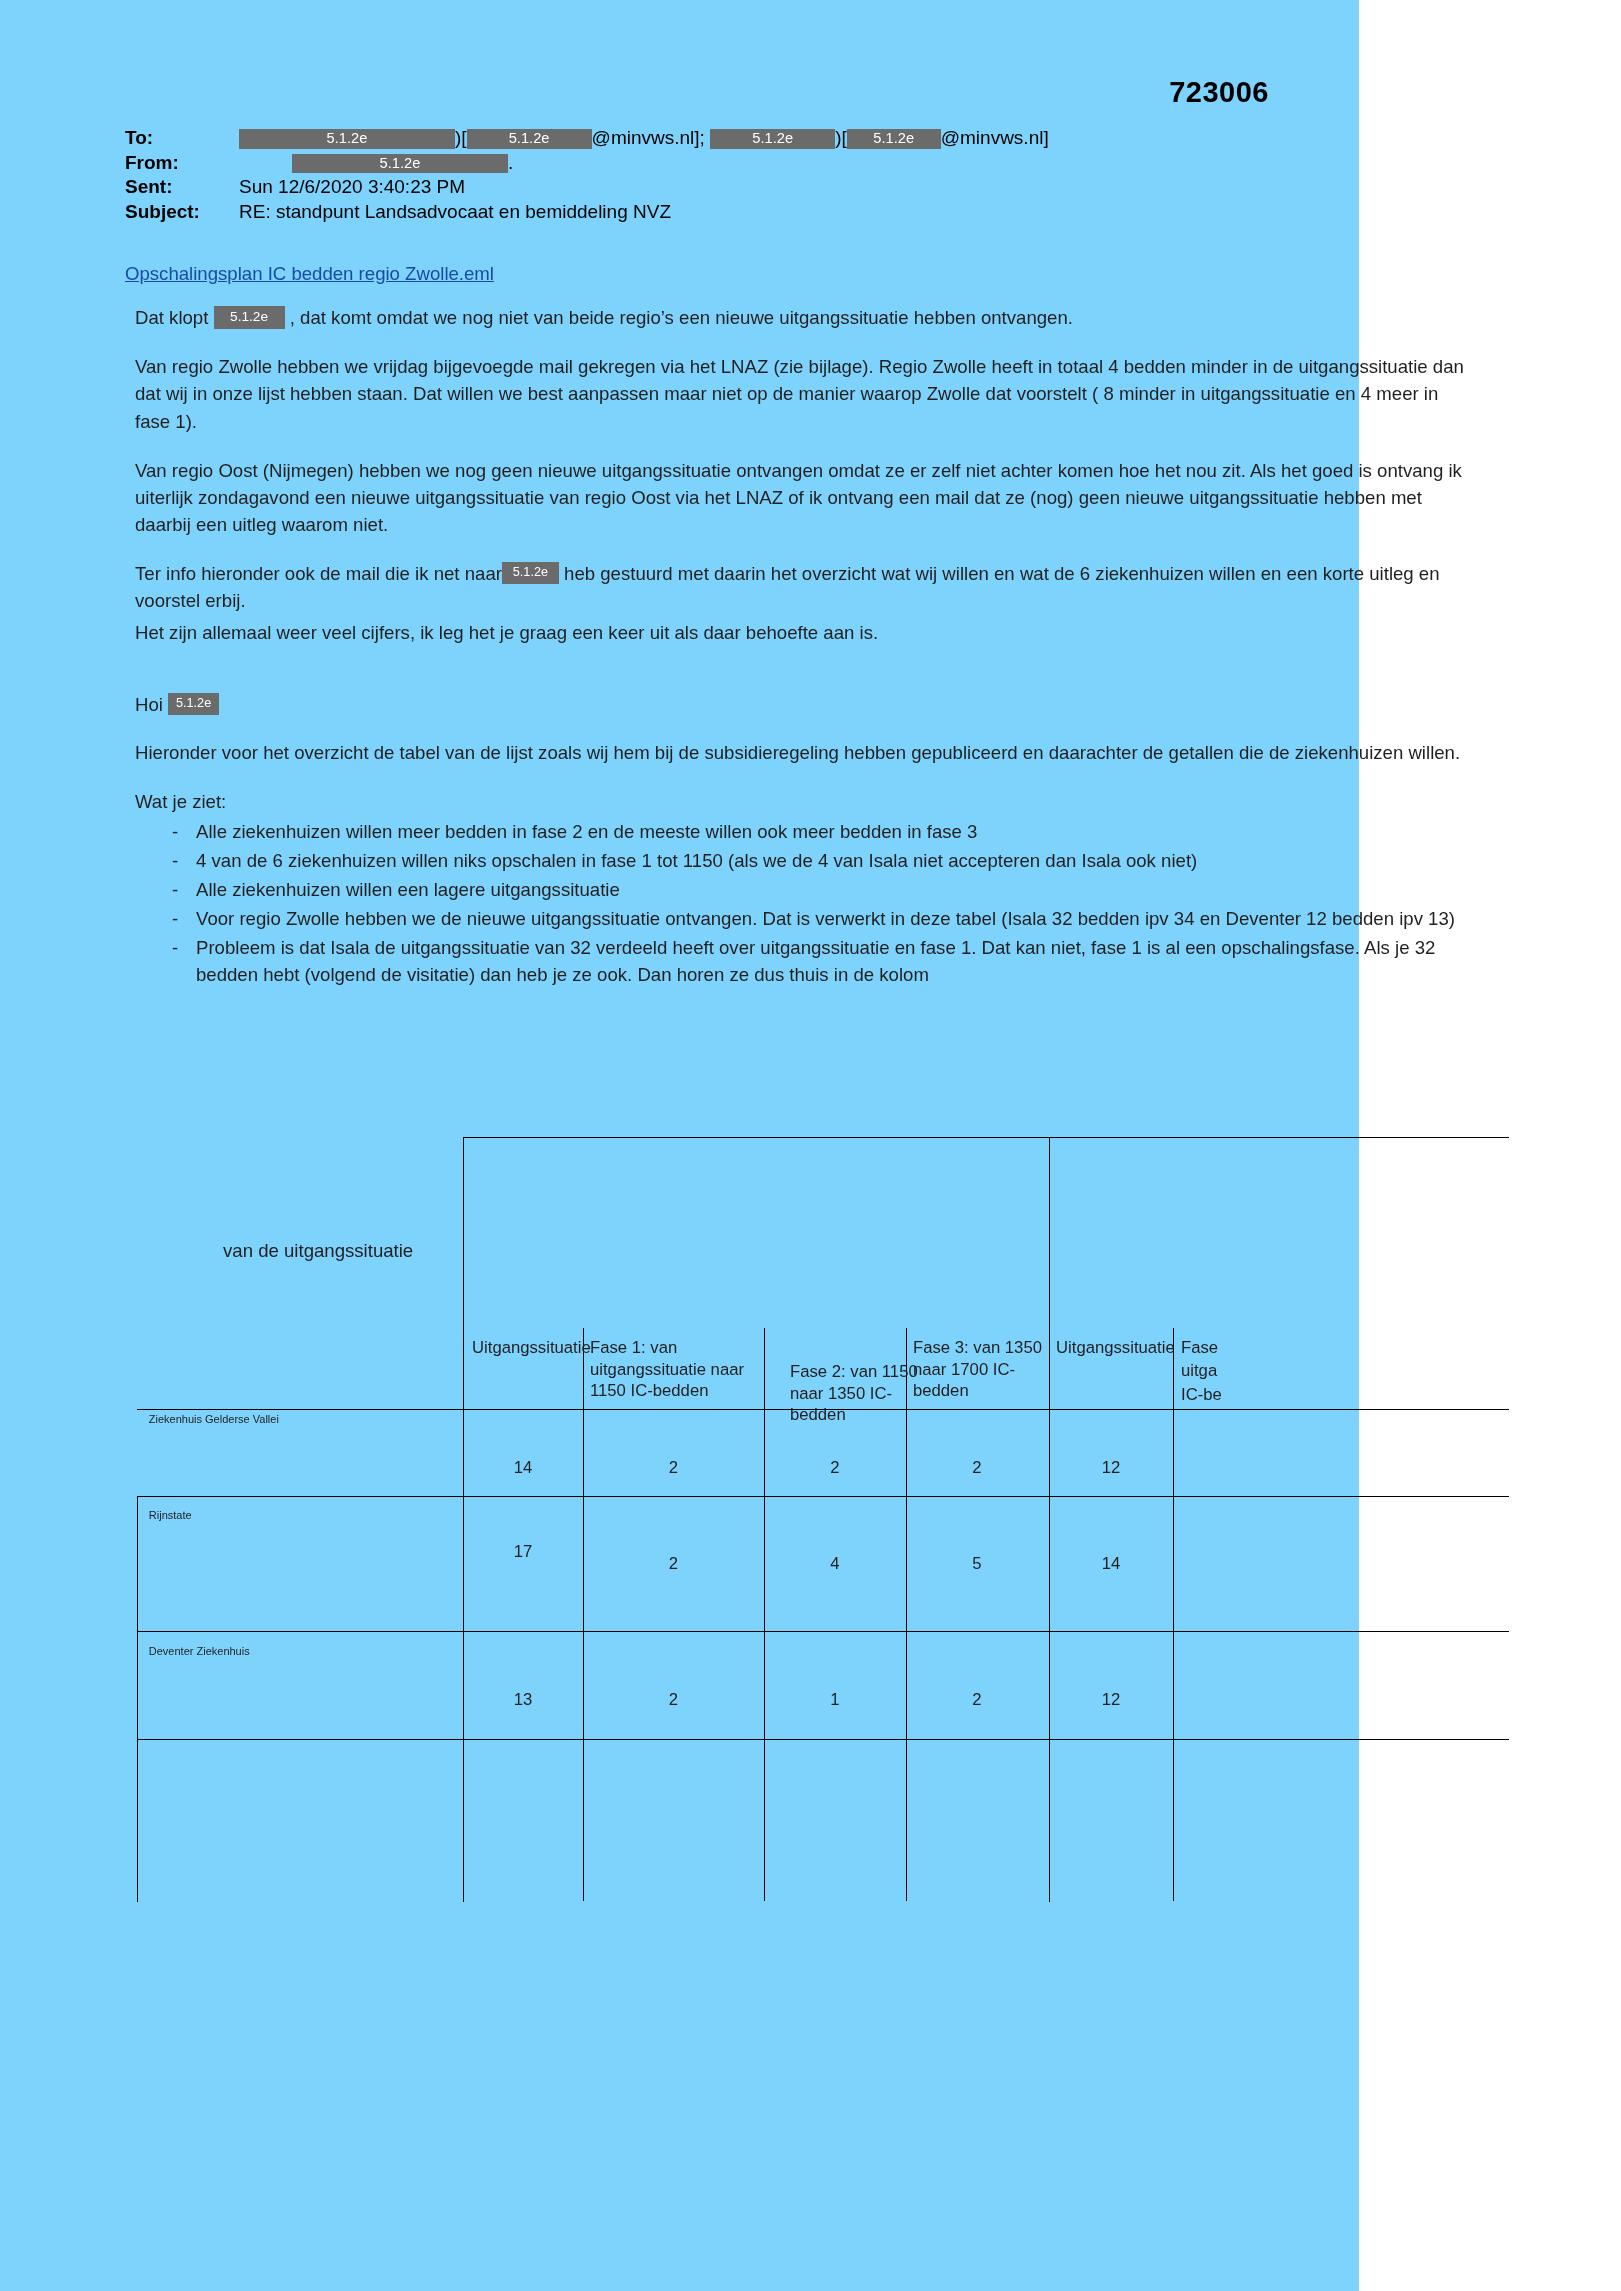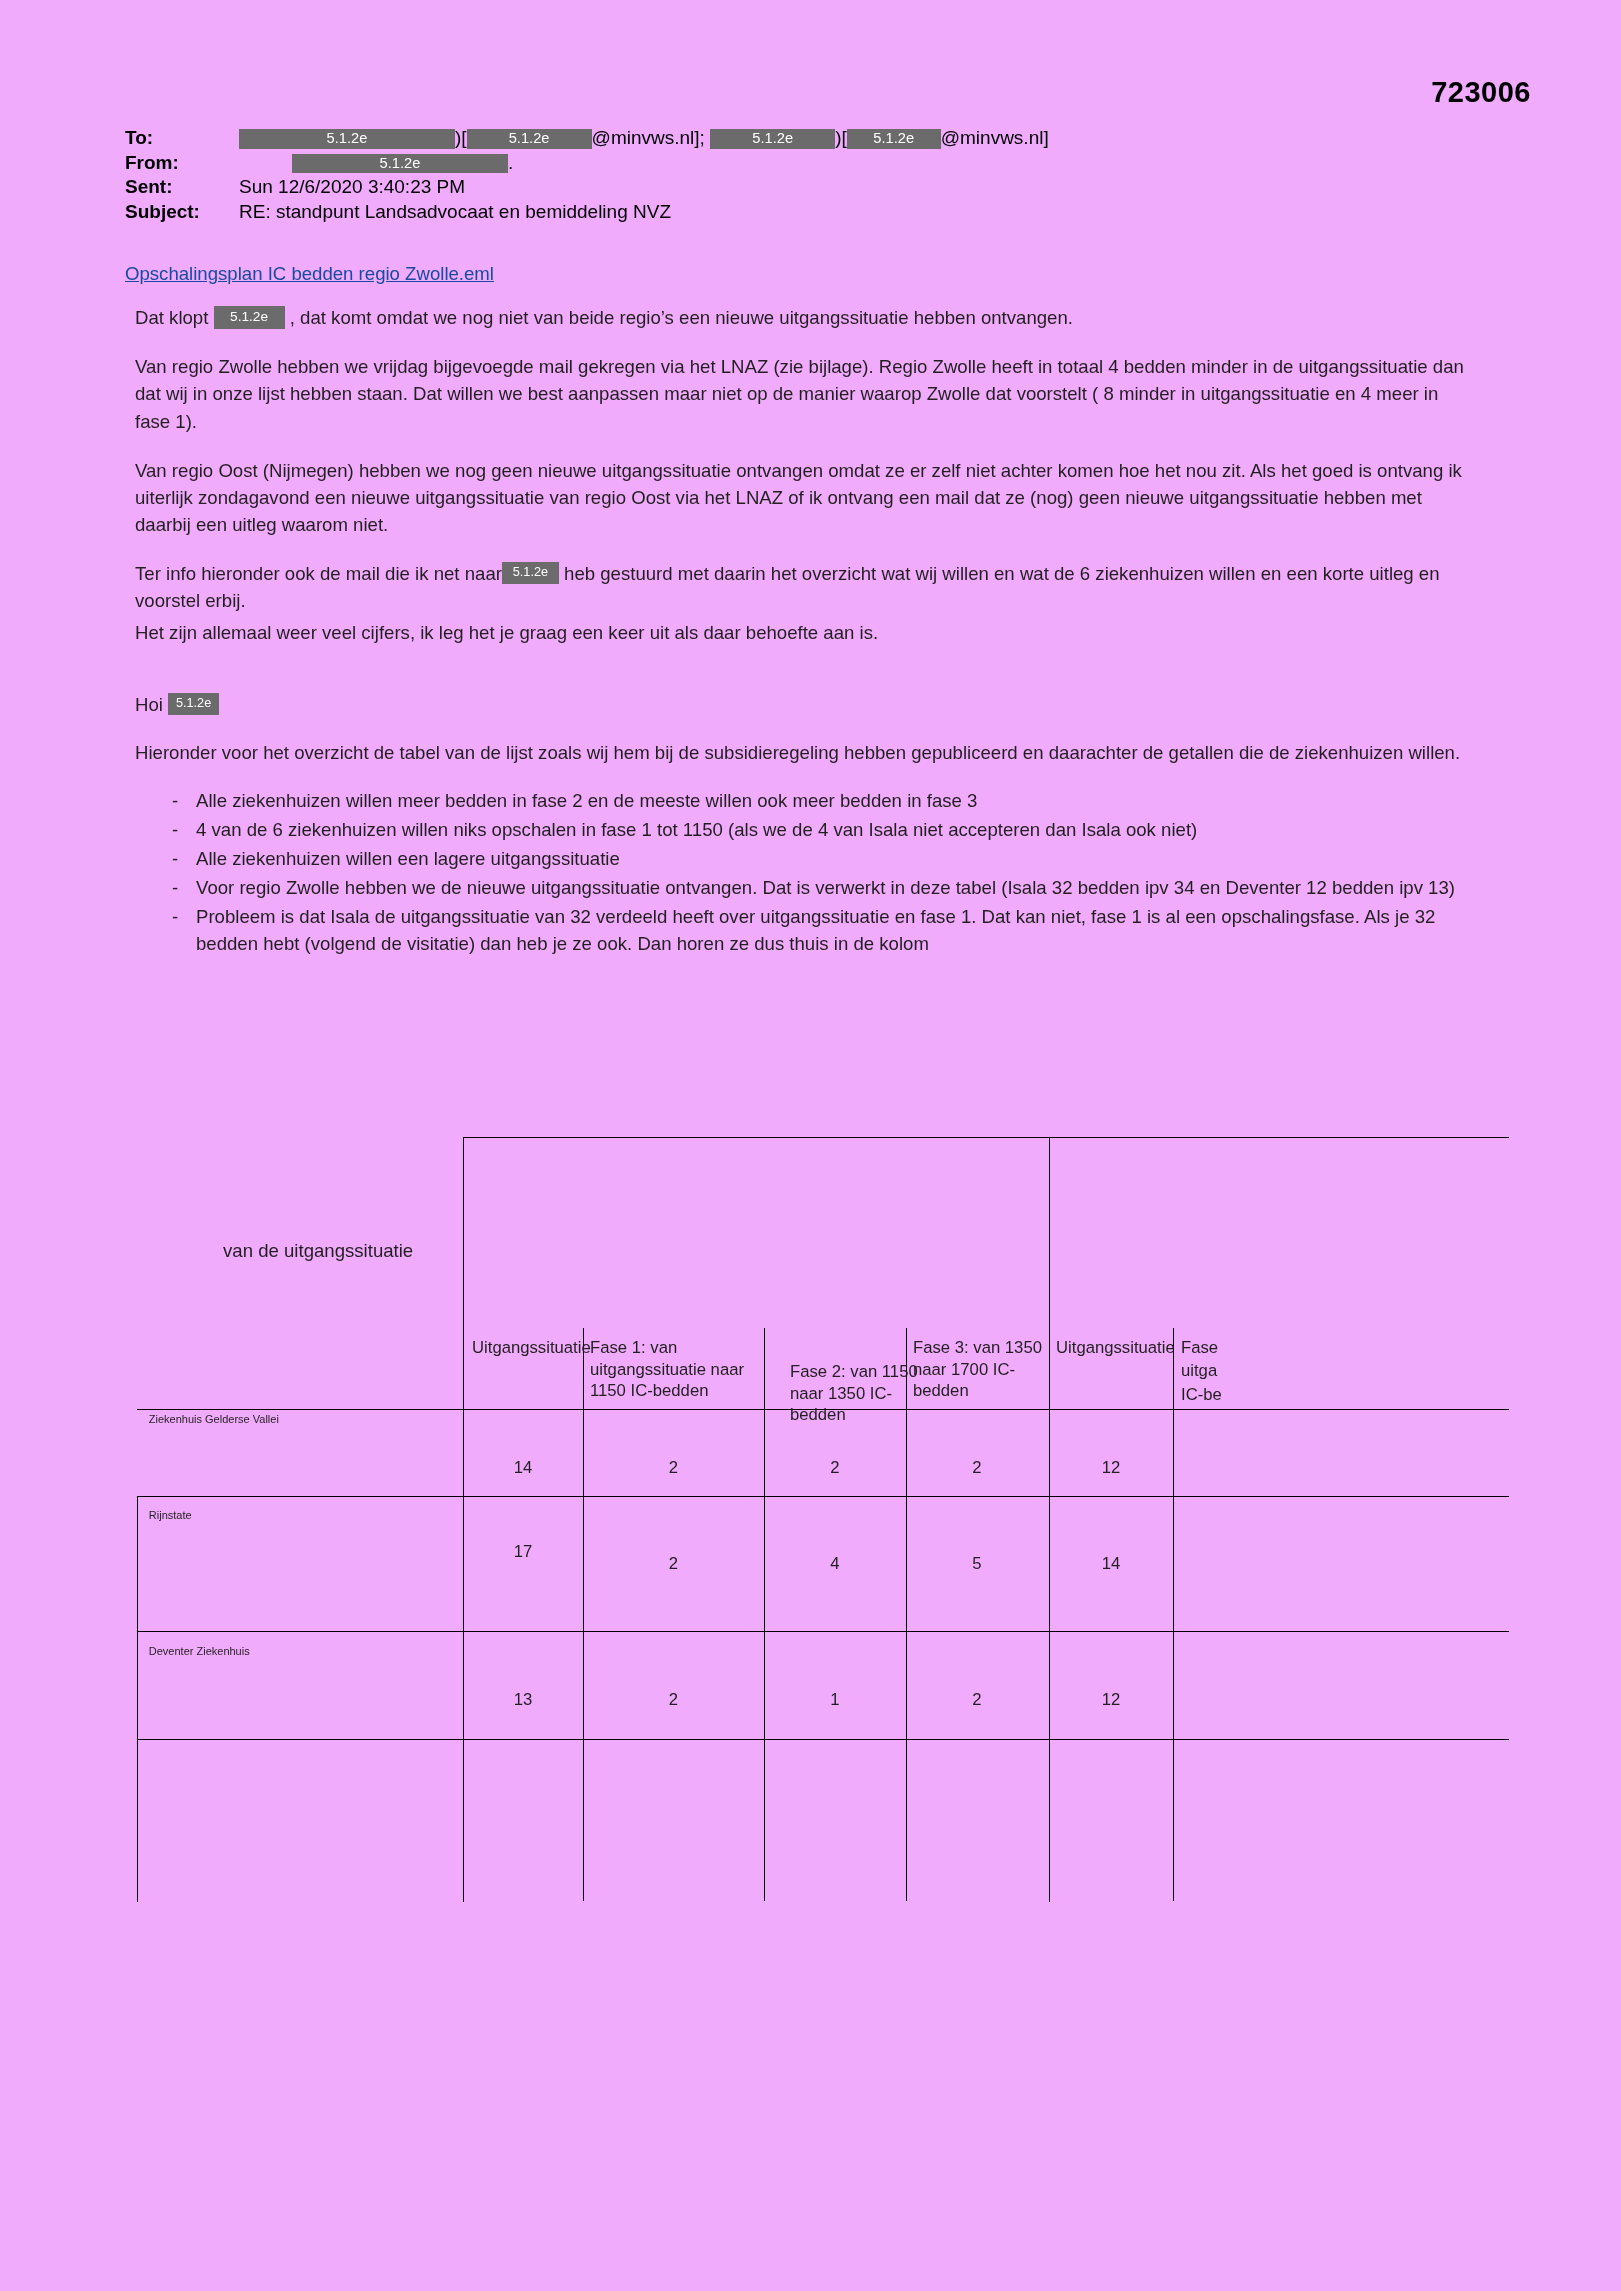--- a/index.html
+++ b/index.html
@@ -11,23 +11,23 @@
     width: 1621px;
     height: 2292px;
     position: relative;
     font-family: "Liberation Sans", sans-serif;
     color: #000000;
     overflow: hidden;
   }
   .page {
     position: absolute;
     top: 0; left: 0;
-    width: 1621px;
+    width: 1359px;
     height: 2292px;
-    background: #f0abfc;
+    background: #7dd3fc;
   }
 
   
   .page-number {
     position: absolute;
     top: 76px;
     right: 90px;
     font-size: 29px;
     font-weight: bold;
     letter-spacing: 0.5px;
@@ -232,20 +232,21 @@
 
     <p class="p">Het zijn allemaal weer veel cijfers, ik leg het je graag een keer uit als daar behoefte aan is.</p>
 
     <p class="hoi-line">
       <span>Hoi</span>
       <span class="inline-redact tiny">5.1.2e</span>
     </p>
 
     <p class="p">Hieronder voor het overzicht de tabel van de lijst zoals wij hem bij de subsidieregeling hebben gepubliceerd en daarachter de getallen die de ziekenhuizen willen.</p>
 
+    <p class="p-tight">Wat je ziet:</p>
 
     <ul class="dashlist">
       <li><span class="dash">-</span><span>Alle ziekenhuizen willen meer bedden in fase 2 en de meeste willen ook meer bedden in fase 3</span></li>
       <li><span class="dash">-</span><span>4 van de 6 ziekenhuizen willen niks opschalen in fase 1 tot 1150 (als we de 4 van Isala niet accepteren dan Isala ook niet)</span></li>
       <li><span class="dash">-</span><span>Alle ziekenhuizen willen een lagere uitgangssituatie</span></li>
       <li><span class="dash">-</span><span>Voor regio Zwolle hebben we de nieuwe uitgangssituatie ontvangen. Dat is verwerkt in deze tabel (Isala 32 bedden ipv 34 en Deventer 12 bedden ipv 13)</span></li>
       <li><span class="dash">-</span><span>Probleem is dat Isala de uitgangssituatie van 32 verdeeld heeft over uitgangssituatie en fase 1. Dat kan niet, fase 1 is al een opschalingsfase. Als je 32 bedden hebt (volgend de visitatie) dan heb je ze ook. Dan horen ze dus thuis in de kolom</span></li>
     </ul>
   </div>
 

